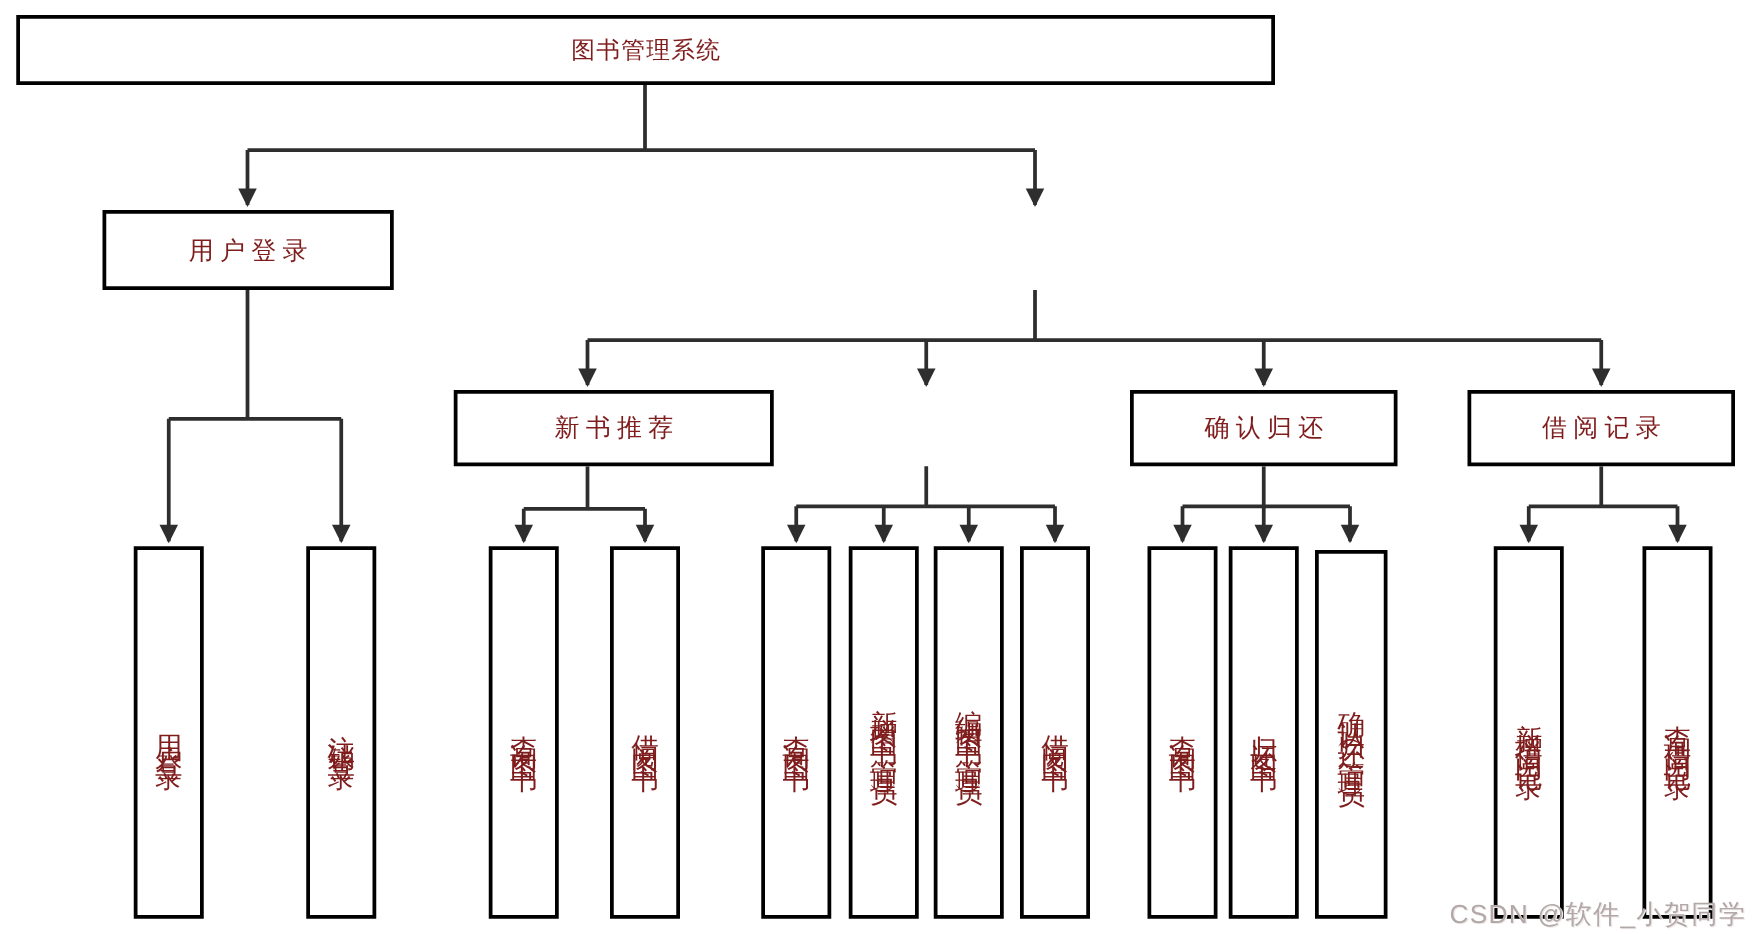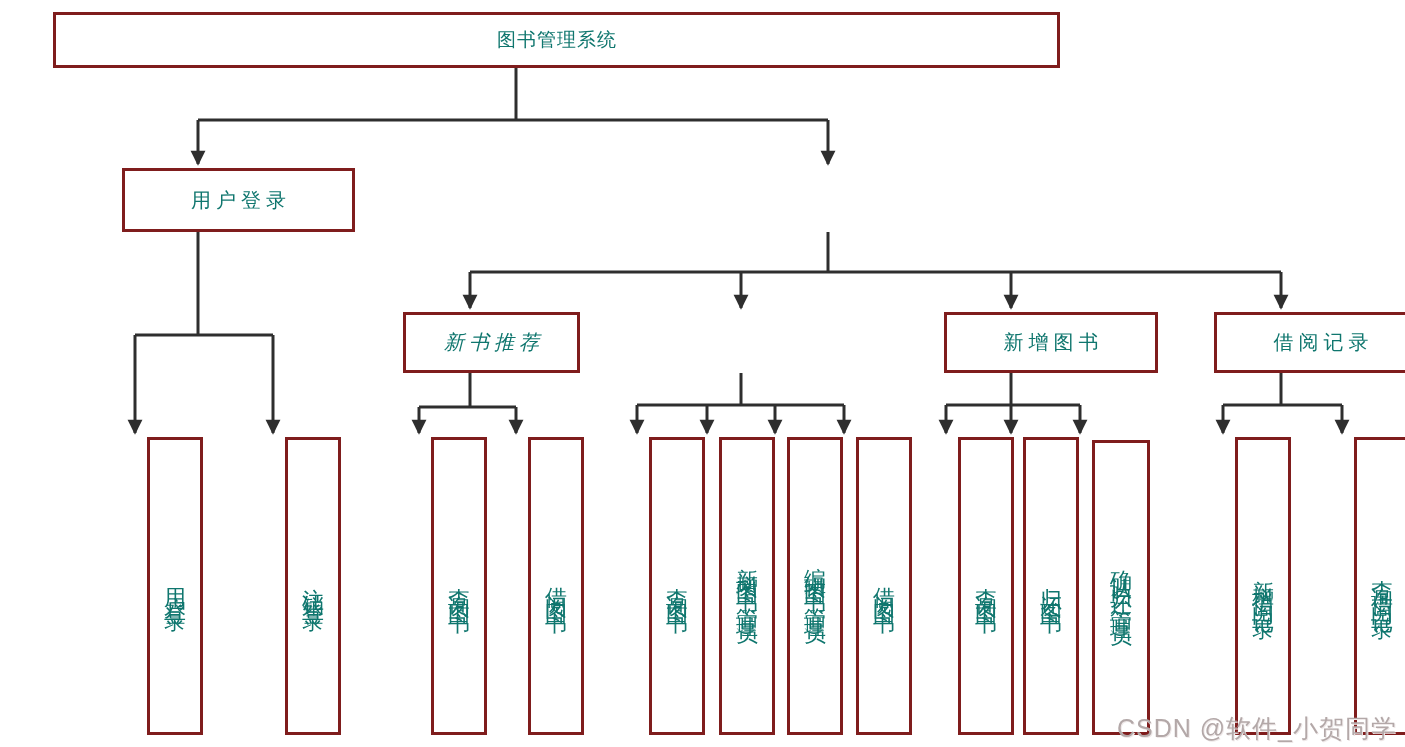--- a/index.html
+++ b/index.html
@@ -18,27 +18,26 @@
   .connectors {
     position: absolute;
     left: 0;
     top: 0;
     width: 1405px;
     height: 747px;
   }
   .node {
     position: absolute;
     box-sizing: border-box;
-    border: 3px solid #7f1d1d;
+    border: 3px solid #000000;
     background: #ffffff;
     display: flex;
     align-items: center;
     justify-content: center;
-    color: #0f766e;
-    margin-left: 40px;
+    color: #7f1d1d;
   }
   .h-node {
     font-size: 20px;
     letter-spacing: 5px;
     text-indent: 5px; 
     white-space: nowrap;
   }
   .root-node {
     font-size: 19px;
     letter-spacing: 1px;
@@ -47,21 +46,21 @@
   .v-node {
     writing-mode: vertical-rl;
     font-size: 22px;
     letter-spacing: 8px;
     line-height: 1;
   }
   .watermark {
     position: absolute;
     right: 8px;
     bottom: 2px;
-    font-size: 25px;
+    font-size: 21px;
     letter-spacing: 1px;
     color: #b3a8a8;
     text-shadow: 1px 1px 0 #efe9e9;
     white-space: nowrap;
   }
 </style>
 </head>
 <body>
 
 <div class="canvas">
@@ -118,22 +117,22 @@
       <path d="M1223,405 H1342"></path>
       <path d="M1223,405 V433" marker-end="url(#arrow)"></path>
       <path d="M1342,405 V433" marker-end="url(#arrow)"></path>
     </g>
   </svg>
 
   <div class="node h-node root-node" style="left:13px; top:12px; width:1007px; height:56px;">图书管理系统</div>
 
   <div class="node h-node" style="left:82px; top:168px; width:233px; height:64px;">用户登录</div>
 
-  <div class="node h-node" style="left:363px; top:312px; width:177px; height:61px;font-style:italic;">新书推荐</div>
-  <div class="node h-node" style="left:904px; top:312px; width:214px; height:61px;">新增图书</div>
+  <div class="node h-node" style="left:363px; top:312px; width:256px; height:61px;">新书推荐</div>
+  <div class="node h-node" style="left:904px; top:312px; width:214px; height:61px;">确认归还</div>
   <div class="node h-node" style="left:1174px; top:312px; width:214px; height:61px;">借阅记录</div>
 
   <div class="node v-node" style="left:107px; top:437px; width:56px; height:298px;">用户登录</div>
   <div class="node v-node" style="left:245px; top:437px; width:56px; height:298px;">注销登录</div>
 
   <div class="node v-node" style="left:391px; top:437px; width:56px; height:298px;">查询图书</div>
   <div class="node v-node" style="left:488px; top:437px; width:56px; height:298px;">借阅图书</div>
 
   <div class="node v-node" style="left:609px; top:437px; width:56px; height:298px;">查询图书</div>
   <div class="node v-node" style="left:679px; top:437px; width:56px; height:298px;">新增图书（管理员）</div>

